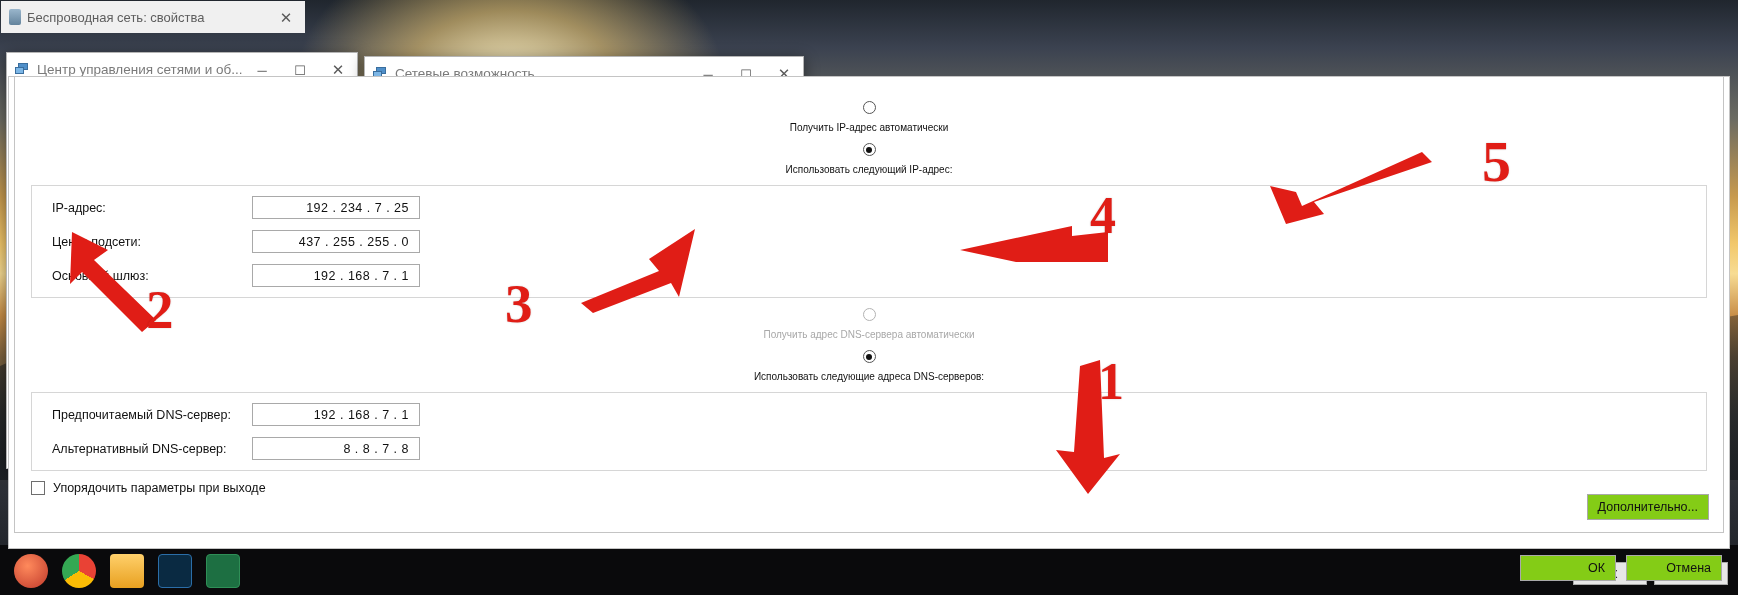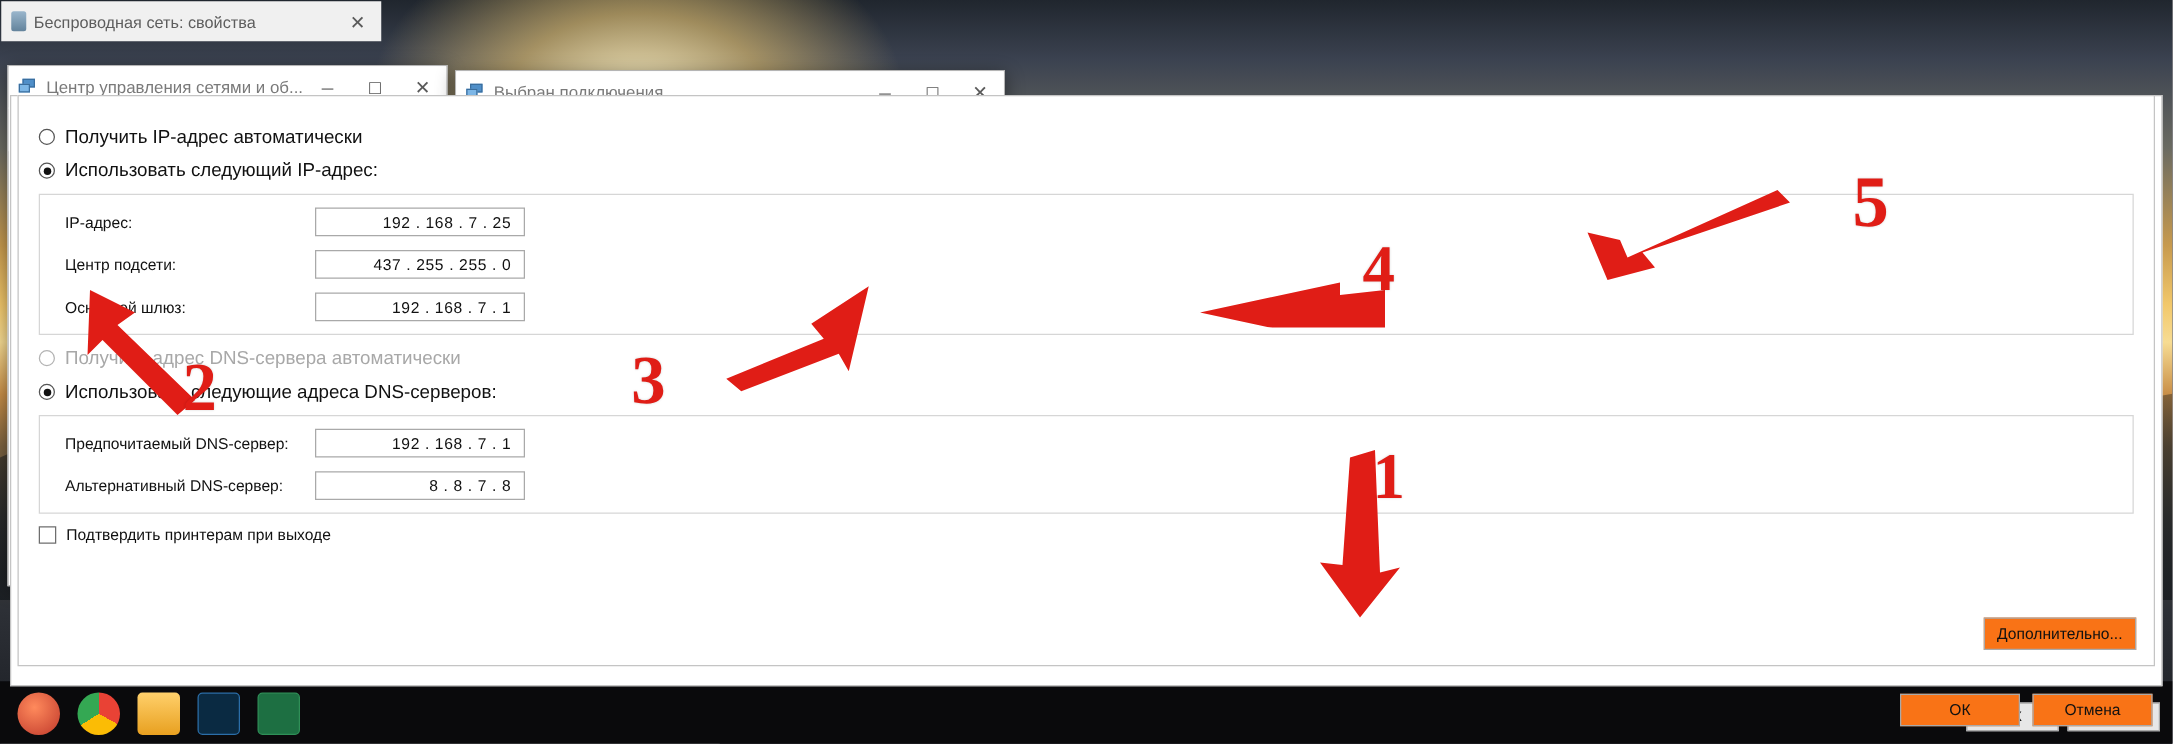--- a/index.html
+++ b/index.html
@@ -200,36 +200,36 @@
   #win4 .t4 { height:44px; display:flex; align-items:center; padding-left:16px; position:relative; }
   #win4 .t4 .ttl { font-size:17px; color:#6f6f6f; }
   .panel4 {
     position:absolute; left:14px; right:14px; top:76px; bottom:62px;
     background:#fff; border:1px solid #c4c4c4; padding:14px 16px;
   }
   .para4 { font-size:12.5px; color:#111; line-height:1.5; margin-bottom:14px; }
   .radio { width:13px; height:13px; border-radius:50%; border:1.4px solid #555; background:#fff; position:relative; flex:none; }
   .radio.on::after { content:""; position:absolute; left:2.6px; top:2.6px; width:6px; height:6px; border-radius:50%; background:#111; }
   .radio.dim { border-color:#b3b3b3; }
-  .rline { display:flex; align-items:center; gap:8px; font-size:15px; color:#111; margin:10px 0; }
+  .rline { display:flex; align-items:center; gap:8px; font-size:10px; color:#111; margin:10px 0;flex-direction:column; }
   .rline.dim { color:#a8a8a8; }
   .grp4 { border:1px solid #d6d6d6; padding:10px 12px 6px 20px; margin:2px 0 10px; }
   .frow { display:flex; align-items:center; margin-bottom:11px; font-size:12.5px; color:#111; }
   .frow .fl { width:200px; }
   .frow .fv {
     width:168px; height:23px; border:1px solid #a9a9a9; background:#fff;
     display:flex; align-items:center; justify-content:flex-end; gap:8px;
     padding:0 10px; font-size:12.5px; color:#111; letter-spacing:.5px;
   }
   .cbline { display:flex; align-items:center; gap:8px; font-size:12.5px; color:#111; margin-top:6px; }
   .cbx2 { width:14px; height:14px; border:1px solid #6e6e6e; background:#fff; flex:none; }
   .adv { position:absolute; right:14px; bottom:12px; }
   .btn4 {
-    height:26px; min-width:96px; border:1px solid #a9a9a9; background:#f97316;
-    font-size:12.5px; color:#111; display:flex; align-items:center; justify-content:center;
+    height:26px; min-width:96px; border:1px solid #a9a9a9; background:#84cc16;
+    font-size:12.5px; color:#111; display:flex; align-items:center; justify-content:flex-end;
     padding:0 10px;
   }
   .footer4 { position:absolute; right:16px; bottom:14px; display:flex; gap:10px; }
 
   
   .num {
     position:absolute; color:#e01d16; font-weight:bold;
     font-family:"Liberation Serif", serif;
     text-shadow:0 0 2px rgba(0,0,0,.18);
     z-index:40;
@@ -343,21 +343,21 @@
     <div class="ar" style="bottom:2px;">▼</div>
   </div>
 </div>
 
 <div class="win" id="win2">
   <div class="titlebar">
     <span class="netico">
         <i class="a"></i>
         <i class="b"></i>
       </span>
-    <span class="ttl">Выбран подключения</span>
+    <span class="ttl">Сетевые возможность</span>
     <div class="capbtns">
       <div class="capbtn">─</div>
       <div class="capbtn">☐</div>
       <div class="capbtn close">✕</div>
     </div>
   </div>
   <div class="navbar">
     <span class="navarrow">←</span>
     <span class="navarrow">→</span>
     <span class="navarrow" style="font-size:10px;">∨</span>
@@ -567,21 +567,21 @@
       <span>Получить IP-адрес автоматически</span>
     </div>
     <div class="rline">
       <span class="radio on"></span>
       <span>Использовать следующий IP-адрес:</span>
     </div>
 
     <div class="grp4">
       <div class="frow">
         <span class="fl">IP-адрес:</span>
-        <span class="fv">192 . 168 .  7  . 25</span>
+        <span class="fv">192 . 234 .  7  . 25</span>
       </div>
       <div class="frow">
         <span class="fl">Центр подсети:</span>
         <span class="fv">437 . 255 . 255 .  0</span>
       </div>
       <div class="frow" style="margin-bottom:4px;">
         <span class="fl">Основной шлюз:</span>
         <span class="fv">192 . 168 .  7  .  1</span>
       </div>
     </div>
@@ -601,21 +601,21 @@
         <span class="fv">192 . 168 .  7  .  1</span>
       </div>
       <div class="frow" style="margin-bottom:4px;">
         <span class="fl">Альтернативный DNS-сервер:</span>
         <span class="fv">8  .  8  .  7  .  8</span>
       </div>
     </div>
 
     <div class="cbline">
       <span class="cbx2"></span>
-      <span>Подтвердить принтерам при выходе</span>
+      <span>Упорядочить параметры при выходе</span>
     </div>
 
     <div class="adv">
       <div class="btn4">
         <span>Дополнительно...</span>
       </div>
     </div>
   </div>
 
   <div class="footer4">

